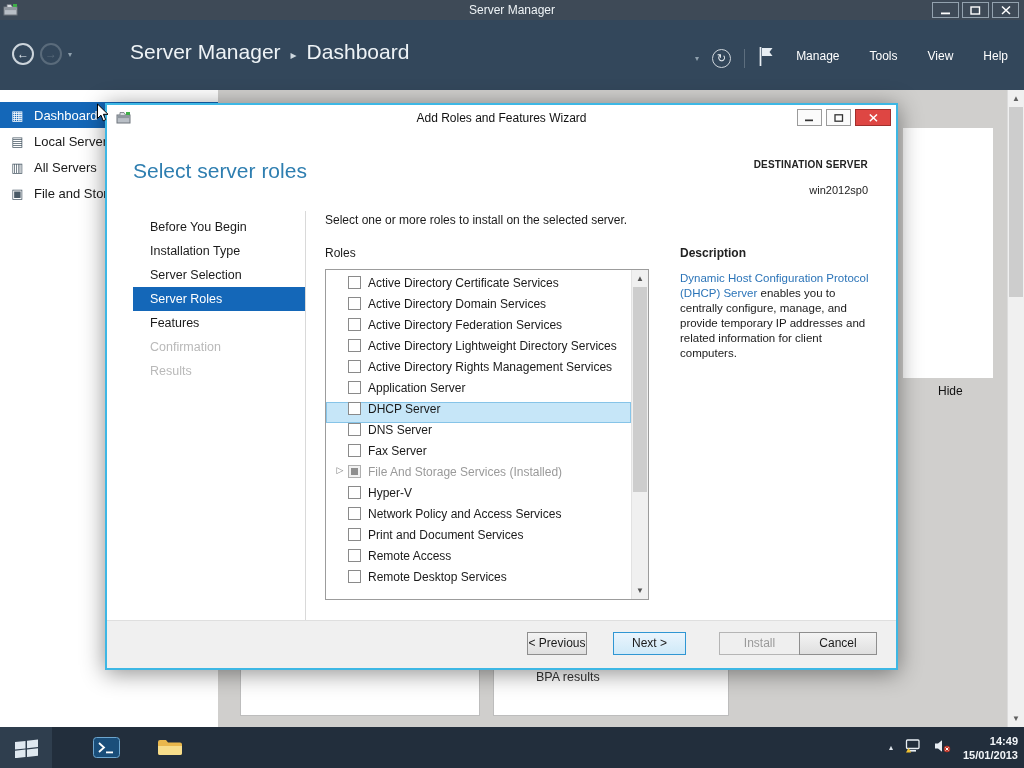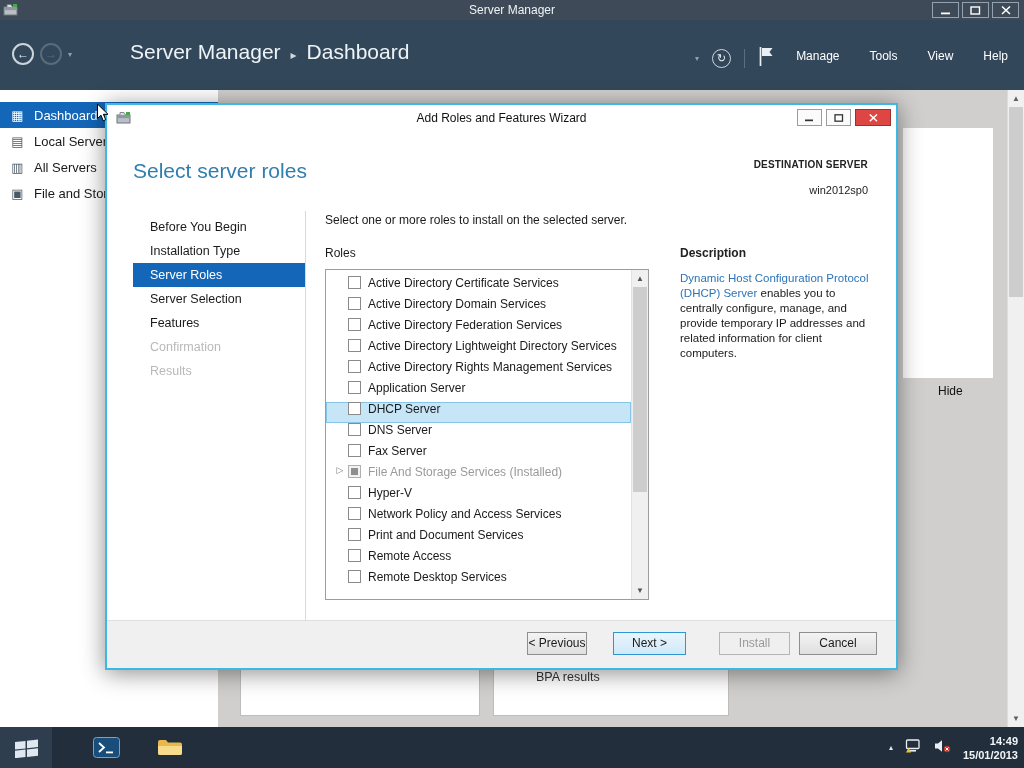--- a/index.html
+++ b/index.html
@@ -83,21 +83,21 @@
   .desc{position:absolute;left:573px;top:115px;width:196px;}
   .desc-h{font-size:12px;font-weight:bold;color:#222;}
   .desc-p{margin-top:11px;font-size:11.5px;line-height:15px;color:#1a1a1a;}
   .desc-link{color:#2b74b8;}
   .wiz-footer{position:absolute;left:0;right:0;top:489px;bottom:0;background:#f0f0f0;border-top:1px solid #dfdfdf;}
   .btn{position:absolute;top:11px;height:23px;background:linear-gradient(#f4f4f4,#dfdfdf);border:1px solid #8e8e8e;font-size:12px;text-align:center;line-height:21px;color:#1a1a1a;}
   .btn.default{background:linear-gradient(#eaf5fd,#cfe9f8);border-color:#2f96d3;}
   .btn.disabled{color:#9a9a9a;background:#efefef;border-color:#b5b5b5;}
   .btn-prev{left:420px;width:60px;}
   .btn-next{left:506px;width:73px;}
-  .btn-install{left:612px;width:71px;}
+  .btn-install{left:612px;width:81px;}
   .btn-cancel{left:692px;width:78px;}
 
   
   .taskbar{position:absolute;left:0;top:727px;width:1024px;height:41px;background:#222e3c;}
   .start{position:absolute;left:0;top:0;width:52px;height:41px;background:#2f3e4e;display:flex;align-items:center;justify-content:center;}
   .tb-icon{position:absolute;top:0;height:41px;width:52px;display:flex;align-items:center;justify-content:center;}
   .tb-ps{left:80px;}
   .tb-exp{left:144px;}
   .tray{position:absolute;right:6px;top:0;height:41px;display:flex;align-items:center;gap:12px;color:#fff;}
   .tray-chevron{font-size:8px;color:#dfe6ec;}
@@ -230,22 +230,22 @@
   </div>
   <div class="wiz-body">
     <div class="wiz-heading">Select server roles</div>
     <div class="dest">
       <div class="dest-label">DESTINATION SERVER</div>
       <div class="dest-server">win2012sp0</div>
     </div>
     <div class="steps-nav">
         <div class="step">Before You Begin</div>
         <div class="step">Installation Type</div>
+        <div class="step">Server Selection</div>
         <div class="step current">Server Roles</div>
-        <div class="step">Server Selection</div>
         <div class="step">Features</div>
         <div class="step disabled">Confirmation</div>
         <div class="step disabled">Results</div>
       </div>
     <div class="v-divider"></div>
     <div class="instruction">Select one or more roles to install on the selected server.</div>
     <div class="roles-label">Roles</div>
     <div class="roles-list">
       <div class="roles-rows">
           <div class="role-row">

